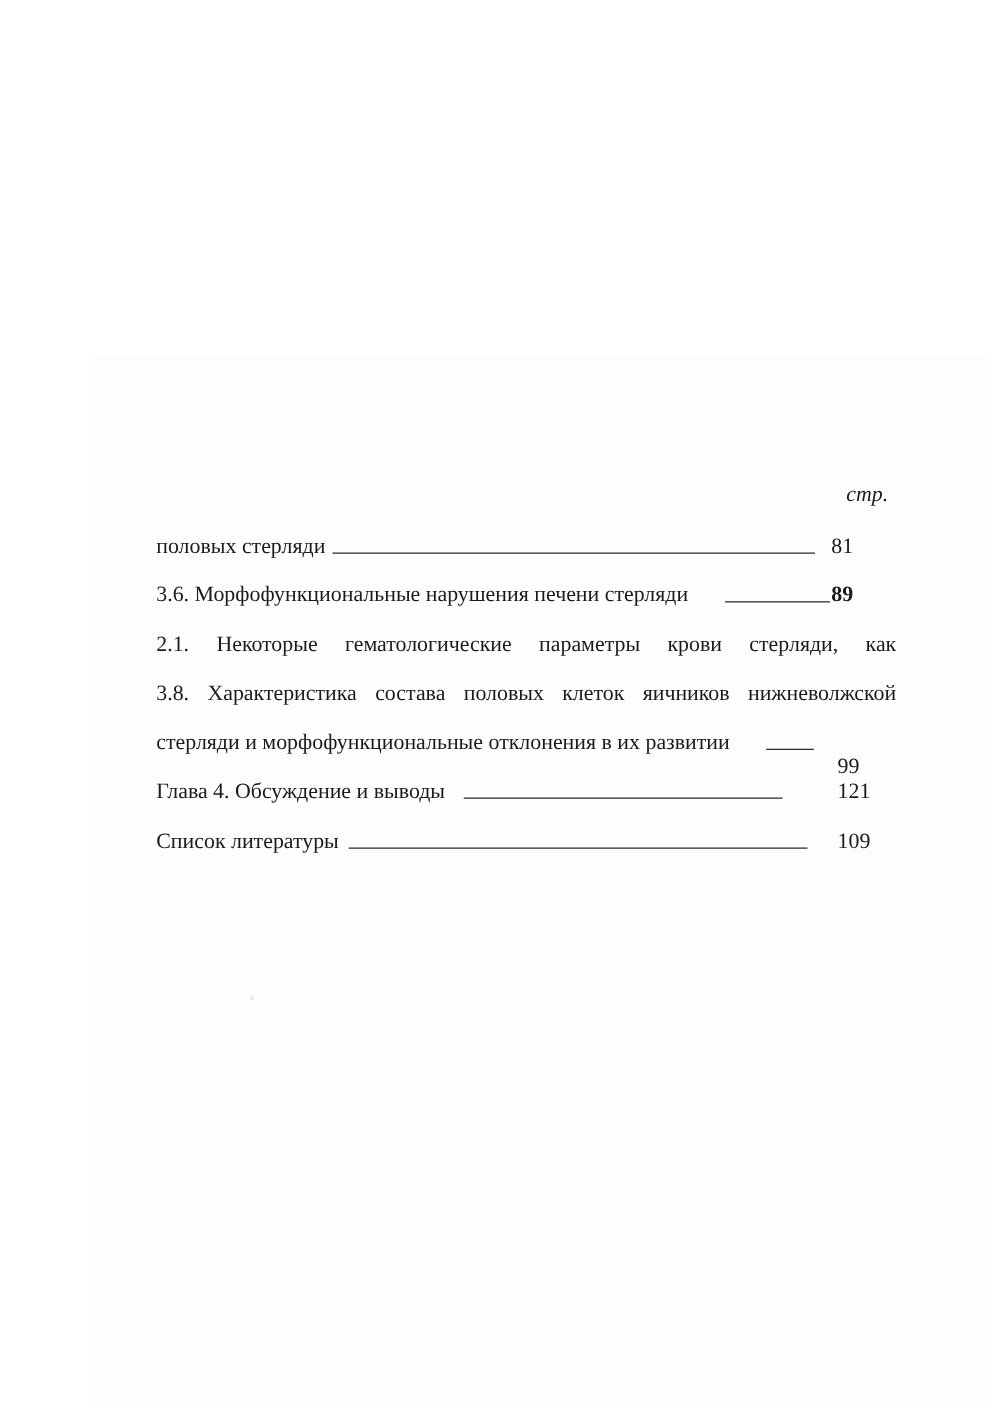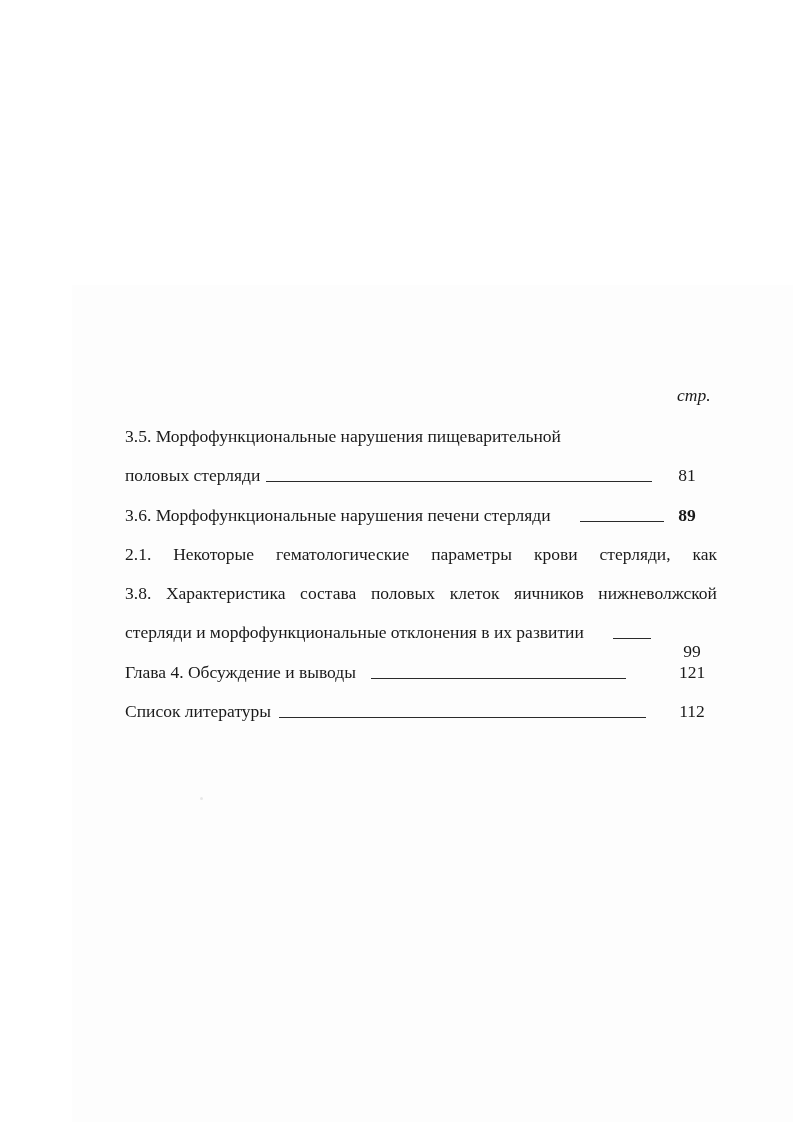--- a/index.html
+++ b/index.html
@@ -56,21 +56,21 @@
   }
   .toc-line .leader {
     position: absolute;
     top: 17px;
     height: 0;
     border-bottom: 1.2px solid #2a2a2a;
   }
   .toc-line .page-num {
     position: absolute;
     top: 0;
-    text-align: center;
+    text-align: left;
   }
   .artifact {
     position: absolute;
     left: 200px;
     top: 797px;
     width: 3px;
     height: 3px;
     background: #e8e8e8;
     border-radius: 50%;
   }
@@ -78,23 +78,20 @@
 </head>
 <body>
 
 <div class="scan-area"></div>
 <div class="artifact"></div>
 
 <div class="page-label">стр.</div>
 
 <div class="toc">
 
-  <div class="toc-line">
-    <span class="text">3.5. Морфофункциональные нарушения пищеварительной</span>
-  </div>
   <div class="toc-line">
     <span class="text">половых стерляди</span>
     <span class="leader" style="left:141px; width:386px;"></span>
     <span class="page-num" style="left:540px; width:44px;">81</span>
   </div>
 
   <div class="toc-line">
     <span class="text">3.6. Морфофункциональные нарушения печени стерляди</span>
     <span class="leader" style="left:455px; width:84px;"></span>
     <span class="page-num" style="left:540px; width:44px;font-weight:bold;">89</span>
@@ -115,16 +112,16 @@
 
   <div class="toc-line">
     <span class="text">Глава 4. Обсуждение и выводы</span>
     <span class="leader" style="left:246px; width:255px;"></span>
     <span class="page-num" style="left:545px; width:44px;">121</span>
   </div>
 
   <div class="toc-line">
     <span class="text">Список литературы</span>
     <span class="leader" style="left:154px; width:367px;"></span>
-    <span class="page-num" style="left:545px; width:44px;">112</span>
+    <span class="page-num" style="left:545px; width:44px;">109</span>
   </div>
 
 </div>
 
 </body></html>

